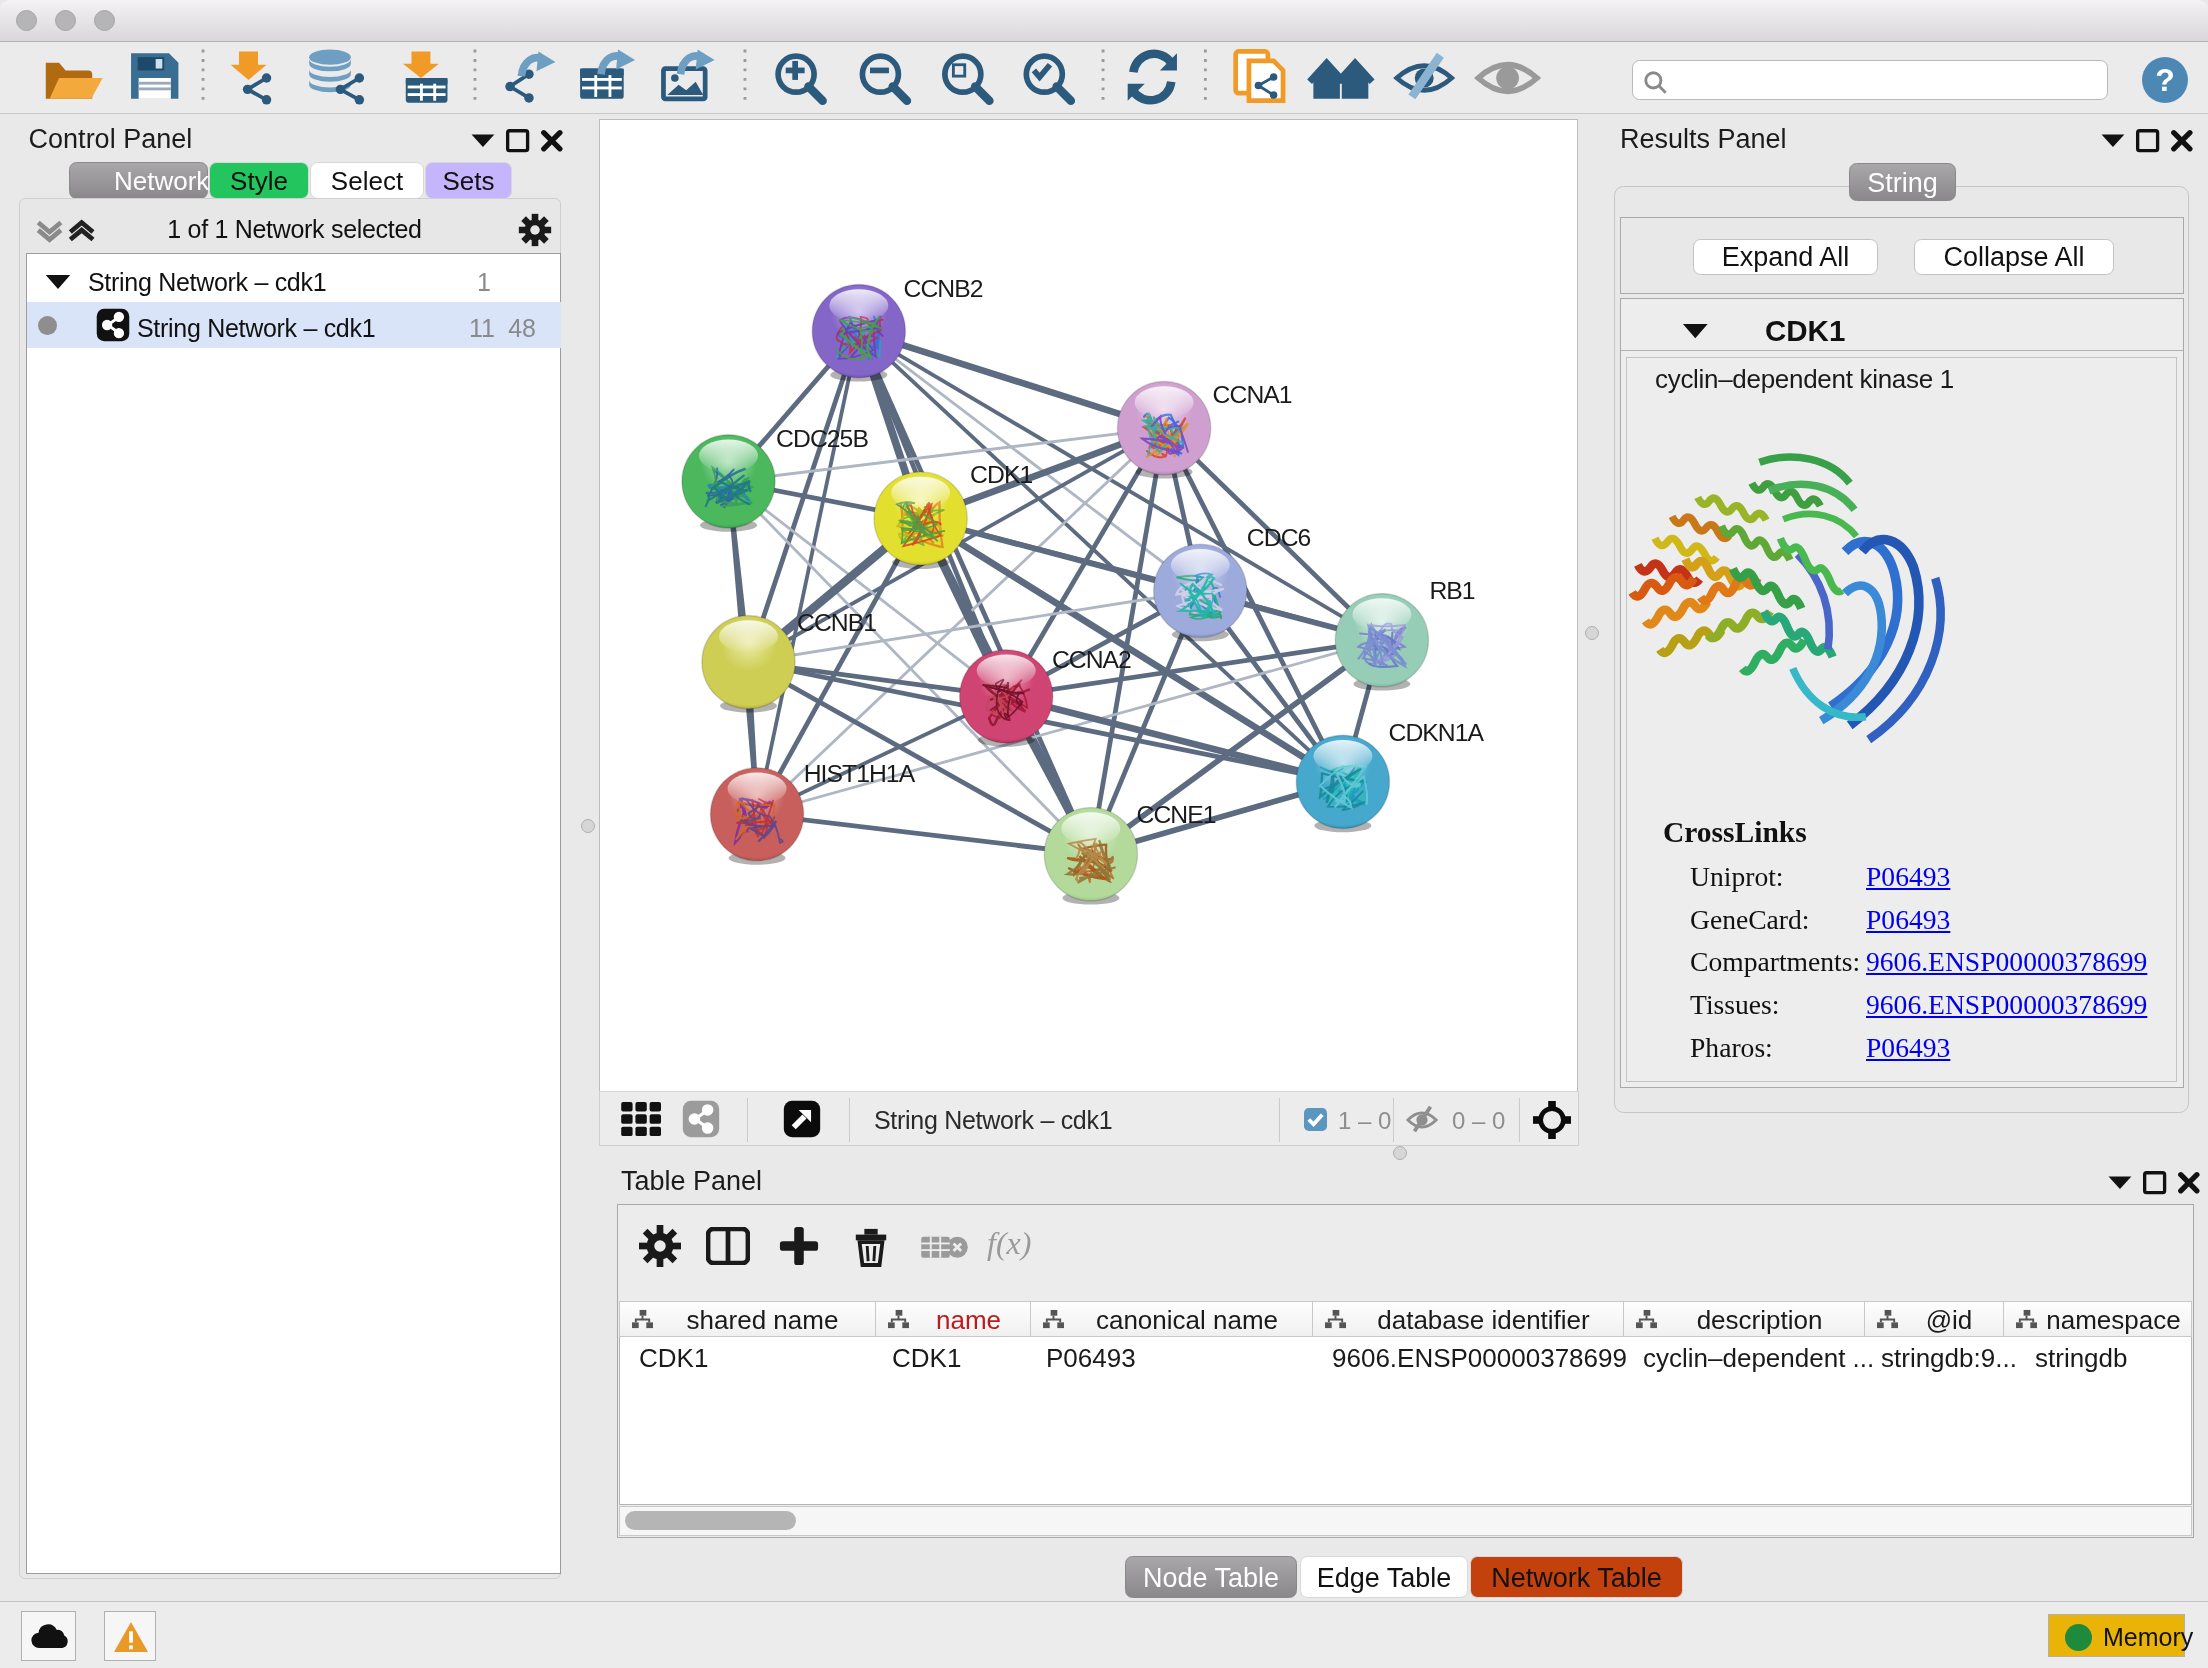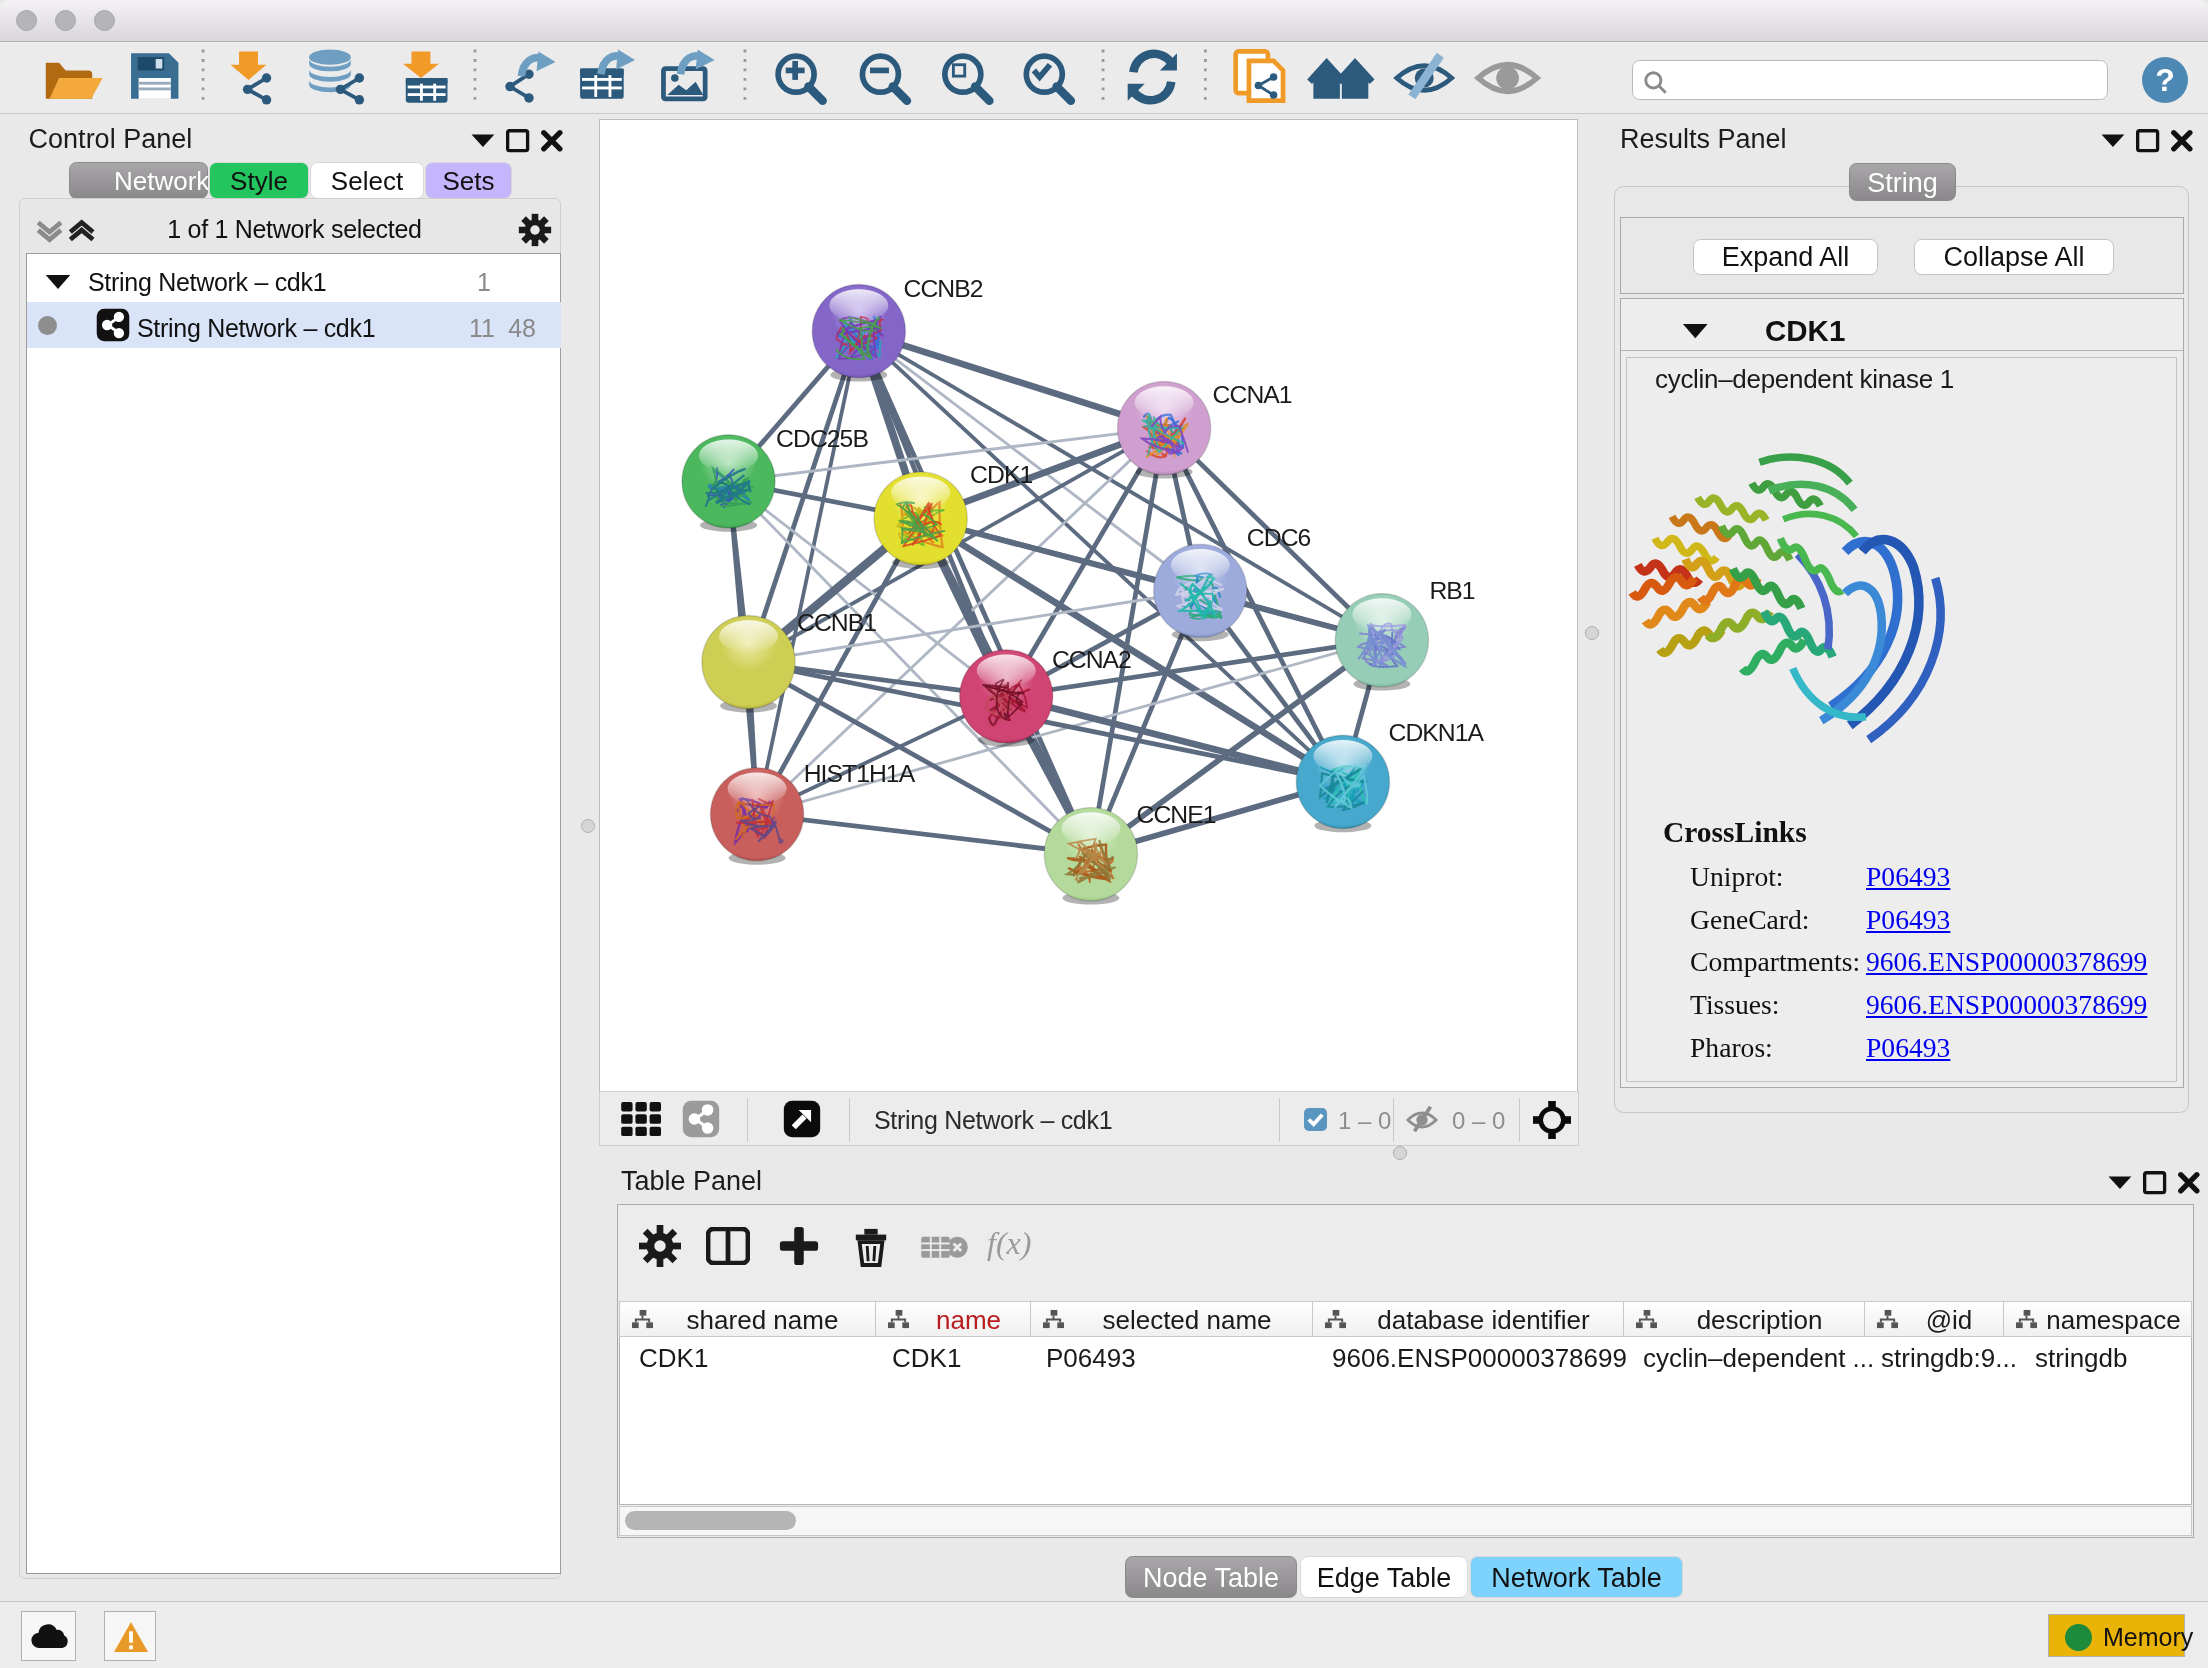--- a/index.html
+++ b/index.html
@@ -713,21 +713,21 @@
 <div class="abs" style="left:1042px;top:1309px;">
     <svg width="23" height="21" viewBox="0 0 24 22">
       <g fill="#555">
         <rect x="9" y="1" width="7" height="6"></rect>
         <rect x="1" y="14" width="7" height="6"></rect>
         <rect x="16" y="14" width="7" height="6"></rect>
         <path d="M12 7 v4 M5 14 v-3 h14 v3" stroke="#555" stroke-width="2" fill="none"></path>
       </g>
     </svg>
   </div>
-<div class="abs" style="left:1069px;top:1305px;width:236px;text-align:center;font-size:26px;color:#1a1a1a;white-space:nowrap;overflow:hidden;">selected name</div>
+<div class="abs" style="left:1069px;top:1305px;width:236px;text-align:center;font-size:26px;color:#1a1a1a;white-space:nowrap;overflow:hidden;">canonical name</div>
 <div class="abs" style="left:1313px;top:1301px;width:311px;height:36px;border-right:1px solid #c8c8c8;"></div>
 <div class="abs" style="left:1324px;top:1309px;">
     <svg width="23" height="21" viewBox="0 0 24 22">
       <g fill="#555">
         <rect x="9" y="1" width="7" height="6"></rect>
         <rect x="1" y="14" width="7" height="6"></rect>
         <rect x="16" y="14" width="7" height="6"></rect>
         <path d="M12 7 v4 M5 14 v-3 h14 v3" stroke="#555" stroke-width="2" fill="none"></path>
       </g>
     </svg>
@@ -773,21 +773,21 @@
 <div class="abs" style="left:892px;top:1343px;font-size:26px;color:#1a1a1a;white-space:nowrap;">CDK1</div>
 <div class="abs" style="left:1046px;top:1343px;font-size:26px;color:#1a1a1a;white-space:nowrap;">P06493</div>
 <div class="abs" style="left:1332px;top:1343px;font-size:26px;color:#1a1a1a;white-space:nowrap;">9606.ENSP00000378699</div>
 <div class="abs" style="left:1643px;top:1343px;font-size:26px;color:#1a1a1a;white-space:nowrap;">cyclin–dependent ...</div>
 <div class="abs" style="left:1881px;top:1343px;font-size:26px;color:#1a1a1a;white-space:nowrap;">stringdb:9...</div>
 <div class="abs" style="left:2035px;top:1343px;font-size:26px;color:#1a1a1a;white-space:nowrap;">stringdb</div>
 <div class="abs" style="left:619px;top:1506px;width:1573px;height:30px;background:#f6f6f6;border:1px solid #c8c8c8;"></div>
 <div class="abs" style="left:625px;top:1511px;width:171px;height:19px;background:#b5b5b5;border-radius:9.5px;"></div>
 <div class="abs" style="left:1125px;top:1556px;width:172px;height:42px;background:linear-gradient(#a9a7a9,#8a888a);color:#fff;border:1px solid #8a888a;border-radius:7.6px;font-size:27px;text-align:center;line-height:42px;">Node Table</div>
 <div class="abs" style="left:1300px;top:1556px;width:168px;height:42px;background:#fff;color:#111;border:1px solid #d8d8d8;border-radius:7.6px;font-size:27px;text-align:center;line-height:42px;">Edge Table</div>
-<div class="abs" style="left:1470px;top:1556px;width:213px;height:42px;background:#7dd3fc;color:#111;border:1px solid #d8d8d8;border-radius:7.6px;font-size:27px;text-align:center;line-height:42px;">Network Table</div>
+<div class="abs" style="left:1470px;top:1556px;width:213px;height:42px;background:#c2410c;color:#111;border:1px solid #d8d8d8;border-radius:7.6px;font-size:27px;text-align:center;line-height:42px;">Network Table</div>
 <div class="abs" style="left:0;top:1601px;width:2208px;height:68px;background:#ececec;border-top:1px solid #c4c4c4;"></div>
 <div class="abs" style="left:21px;top:1611px;width:55px;height:50px;background:#f6f6f6;border:1px solid #b0b0b0;">
 <svg class="abs" style="left:7.6px;top:11.4px" width="38" height="27" viewBox="0 0 40 28">
 <path d="M10 26 a8 8 0 0 1 -1-16 a10 10 0 0 1 19-3 a7 7 0 0 1 8 6 a7 7 0 0 1 -2 13 Z" fill="#111"></path>
     </svg>
   </div>
 <div class="abs" style="left:104px;top:1611px;width:52px;height:50px;background:#f6f6f6;border:1px solid #b0b0b0;">
 <svg class="abs" style="left:7.6px;top:7.6px" width="36" height="34" viewBox="0 0 38 36">
 <path d="M19 2 L37 34 H1 Z" fill="#e89a28"></path>
       <rect x="17" y="12" width="4" height="12" fill="#fff"></rect>

